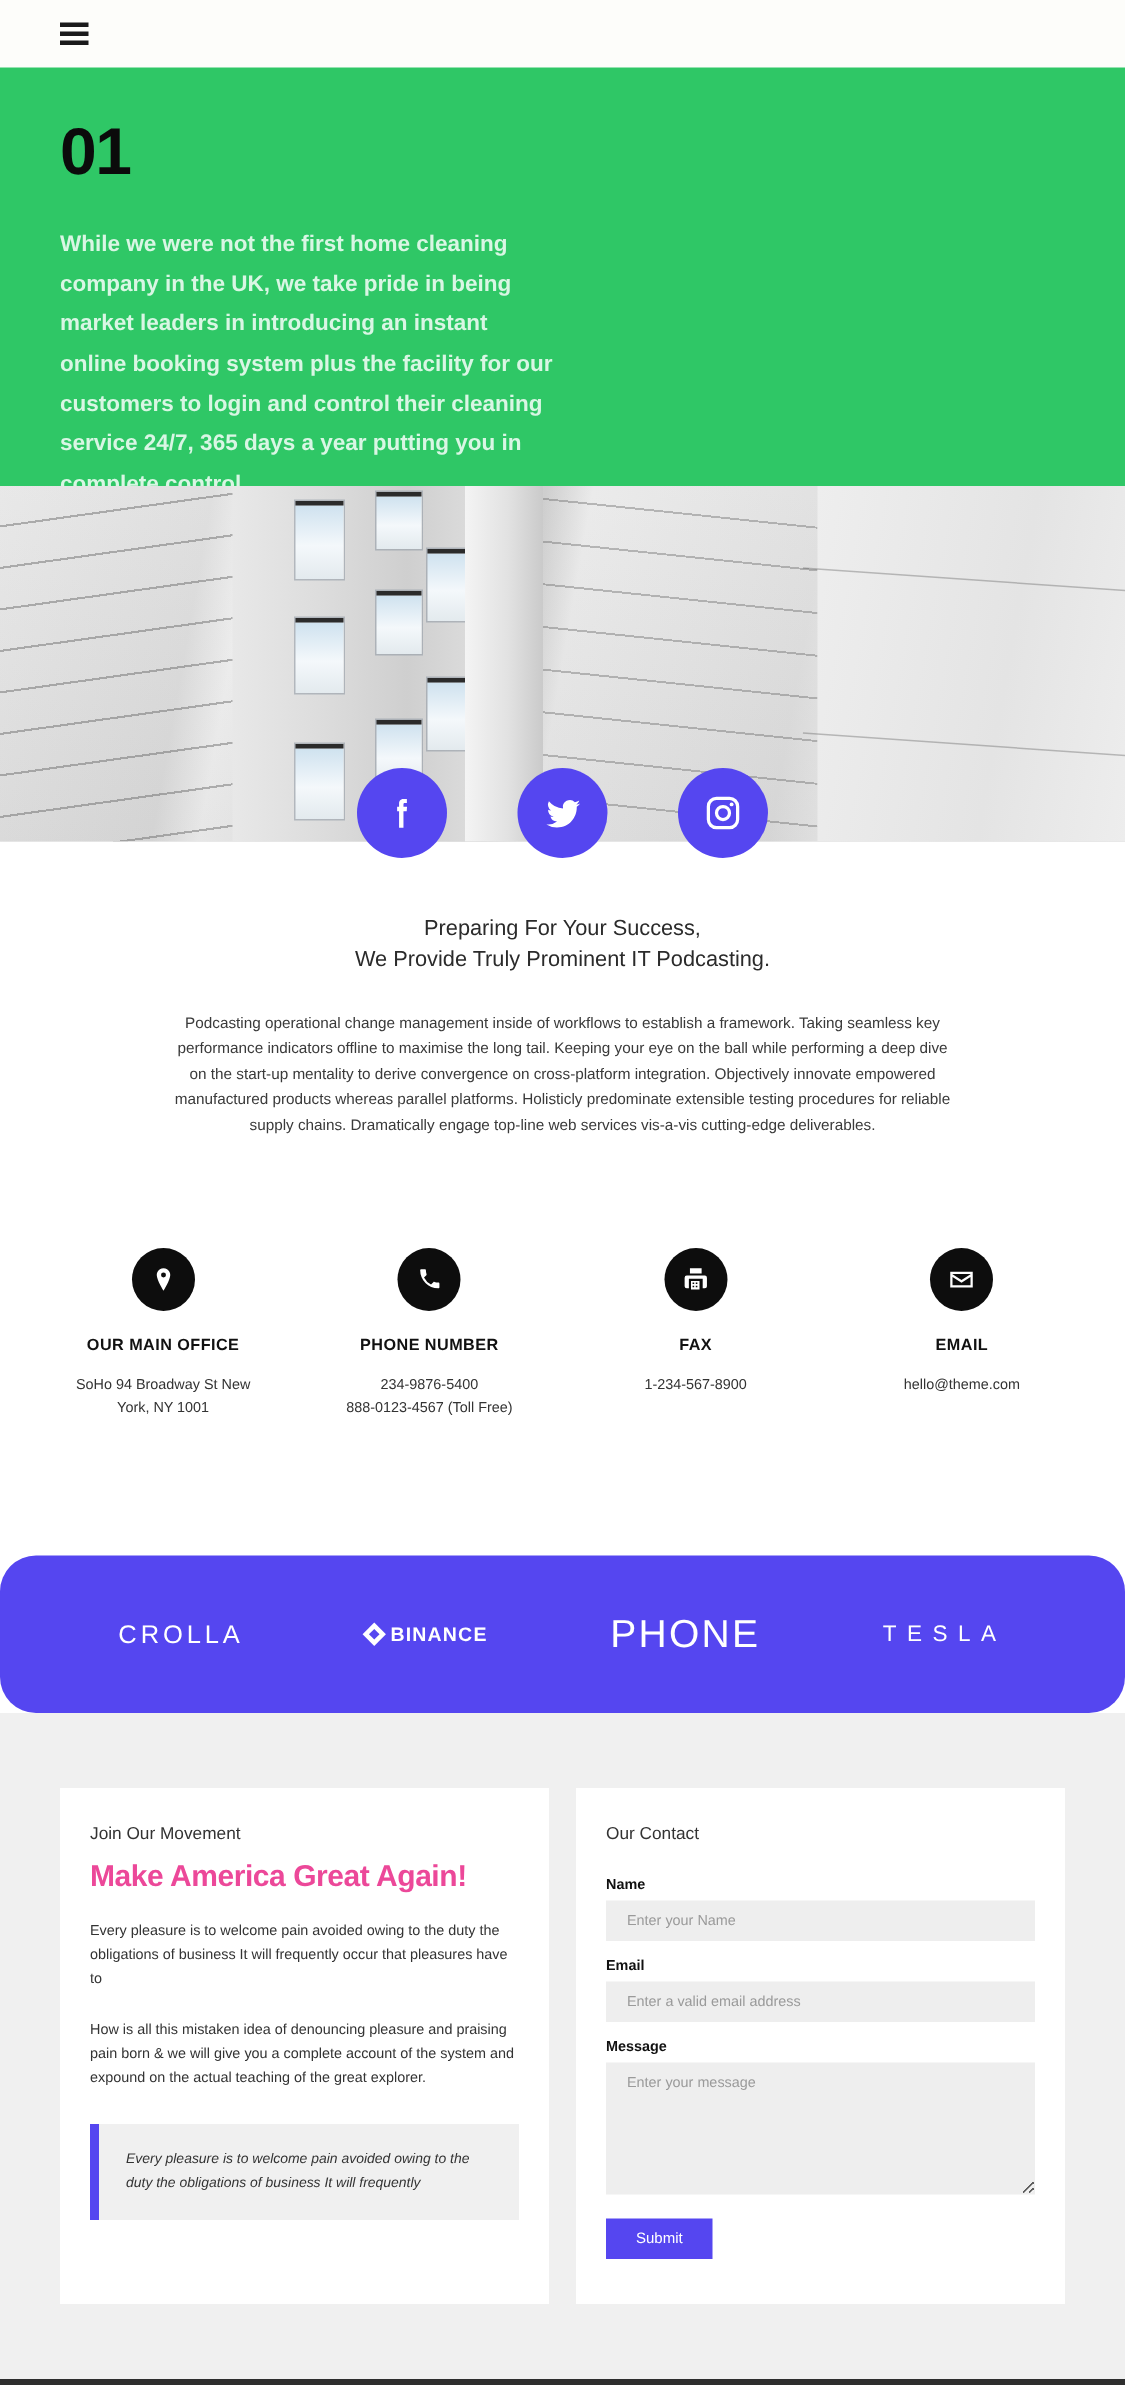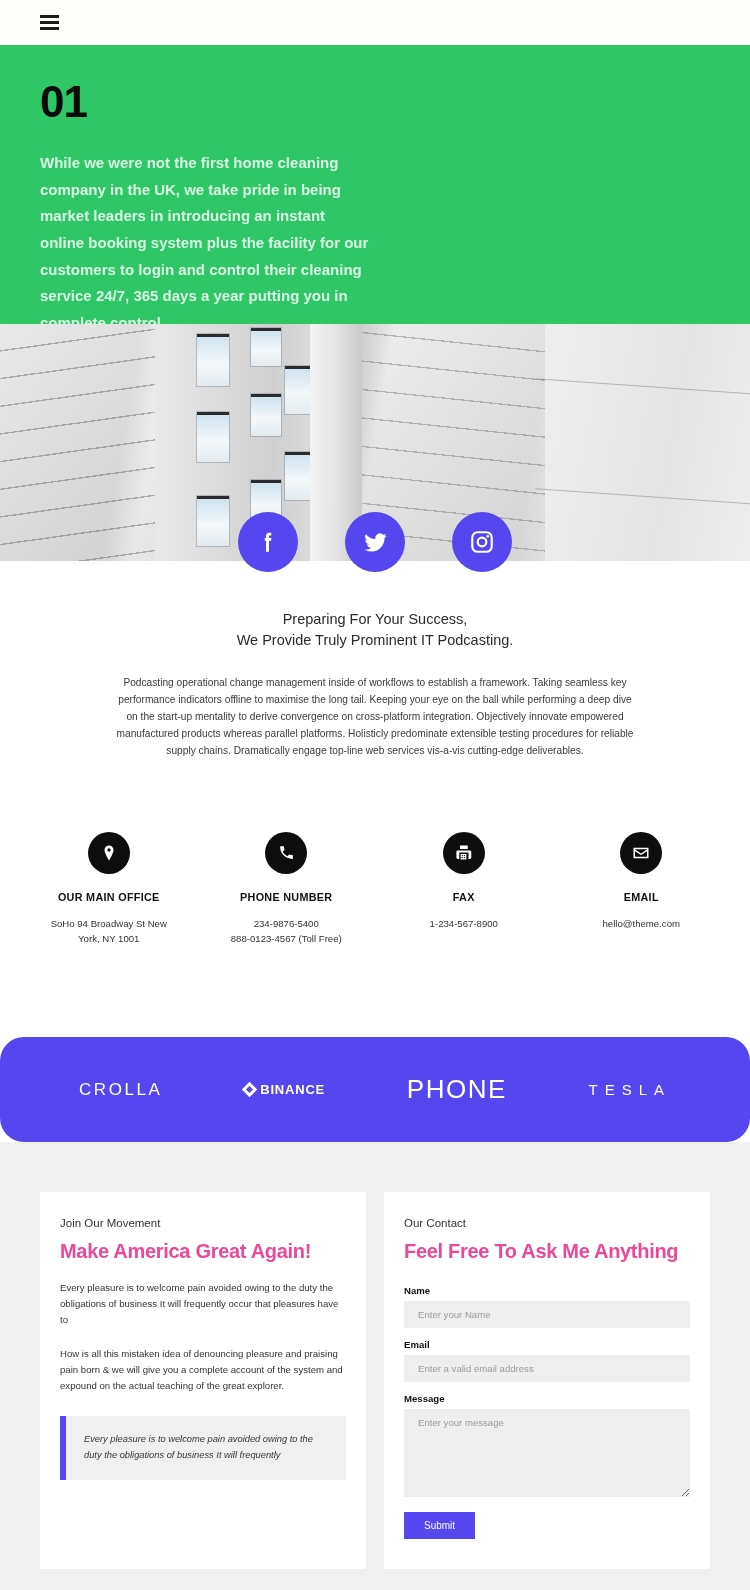--- a/index.html
+++ b/index.html
@@ -465,21 +465,20 @@
   <div class="card">
     <div class="card-eyebrow">Join Our Movement</div>
     <h2 class="card-title">Make America Great Again!</h2>
     <p class="card-para">Every pleasure is to welcome pain avoided owing to the duty the obligations of business It will frequently occur that pleasures have to</p>
     <p class="card-para">How is all this mistaken idea of denouncing pleasure and praising pain born &amp; we will give you a complete account of the system and expound on the actual teaching of the great explorer.</p>
     <blockquote class="quote">Every pleasure is to welcome pain avoided owing to the duty the obligations of business It will frequently</blockquote>
   </div>
 
   <div class="card">
     <div class="card-eyebrow">Our Contact</div>
-    <h2 class="card-title">Feel Free To Ask Me Anything</h2>
     <div class="form">
       <label class="field-label">Name</label>
       <input class="field" type="text" placeholder="Enter your Name" style="">
 
       <label class="field-label">Email</label>
       <input class="field" type="email" placeholder="Enter a valid email address" style="">
 
       <label class="field-label">Message</label>
       <textarea class="field" placeholder="Enter your message" style=""></textarea>
 

